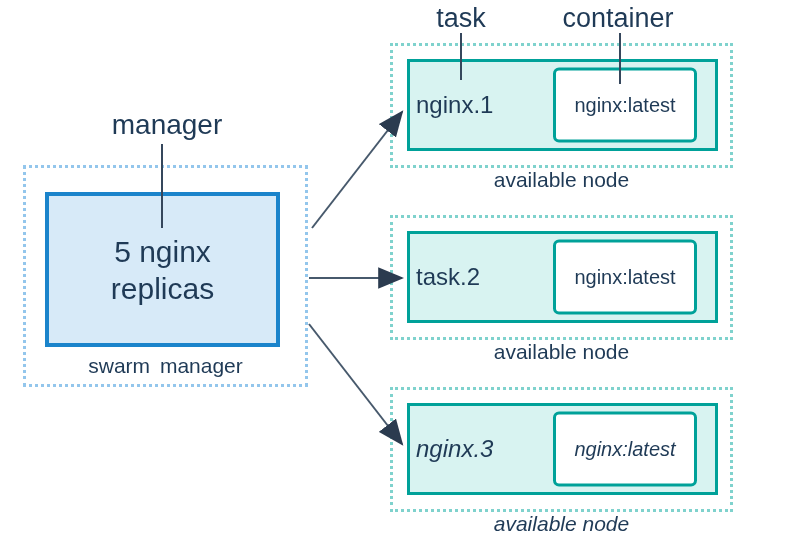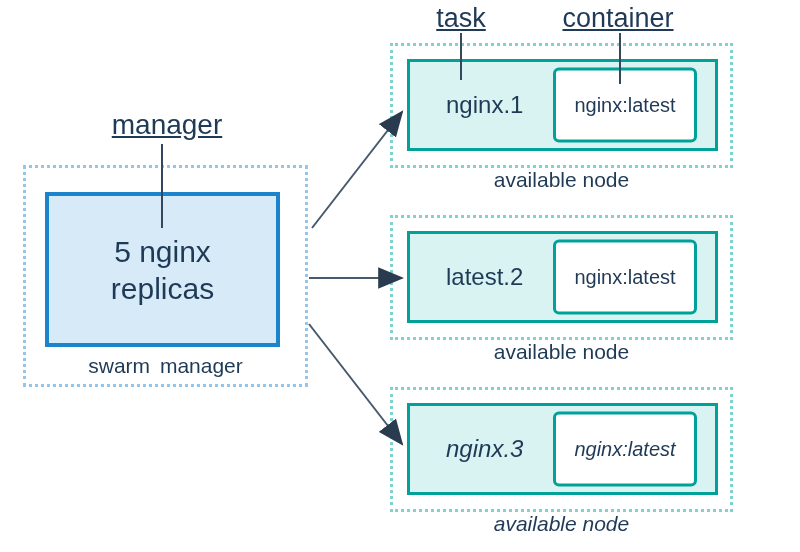--- a/index.html
+++ b/index.html
@@ -14,21 +14,21 @@
     --arrow:#47596c;
     --arrow-head:#2b3b4f;
   }
   html,body{margin:0;padding:0;background:#fff;}
   .canvas{
     position:relative;width:800px;height:552px;background:#fff;overflow:hidden;
     font-family:"Liberation Sans",sans-serif;color:var(--text);
   }
   .toplabel{
     position:absolute;transform:translateX(-50%);white-space:nowrap;
-    font-size:27px;line-height:29px;z-index:2;text-decoration:underline;
+    font-size:27px;line-height:29px;z-index:2;
   }
   #lbl-service{font-size:28px;line-height:30px;}
   
   .swarm{
     position:absolute;left:23px;top:165px;width:279px;height:216px;
     border:3px dotted var(--swarm-dotted);z-index:1;
   }
   .service-box{
     position:absolute;left:19px;top:24px;width:227px;height:147px;
     border:4px solid var(--service-border);background:var(--service-fill);
@@ -44,21 +44,21 @@
   #node-0{top:43px;} #node-1{top:215px;} #node-2{top:387px;font-style:italic;}
   .node-dotted{
     position:relative;width:337px;height:119px;
     border:3px dotted var(--node-dotted);
   }
   .task-box{
     position:absolute;left:14px;top:13px;width:305px;height:86px;
     border:3px solid var(--task-border);background:var(--task-fill);
   }
   .task-label{
-    position:absolute;left:36px;top:0;height:86px;display:flex;align-items:center;
+    position:absolute;left:6px;top:0;height:86px;display:flex;align-items:center;
     font-size:24px;
   }
   .container-box{
     position:absolute;right:18px;top:50%;transform:translateY(-50%);
     width:138px;height:69px;border:3px solid var(--task-border);
     border-radius:6px;background:var(--container-fill);
     display:flex;align-items:center;justify-content:center;
     font-size:20px;
     text-align:center;
   }
@@ -95,21 +95,21 @@
           <span>nginx:latest</span>
         </div>
       </div>
     </div>
     <div class="node-caption">available node</div>
   </div>
 
   <div class="node" id="node-1">
     <div class="node-dotted">
       <div class="task-box">
-        <div class="task-label">latest.2</div>
+        <div class="task-label">task.2</div>
         <div class="container-box">
           <span>nginx:latest</span>
         </div>
       </div>
     </div>
     <div class="node-caption">available node</div>
   </div>
 
   <div class="node" id="node-2">
     <div class="node-dotted">

